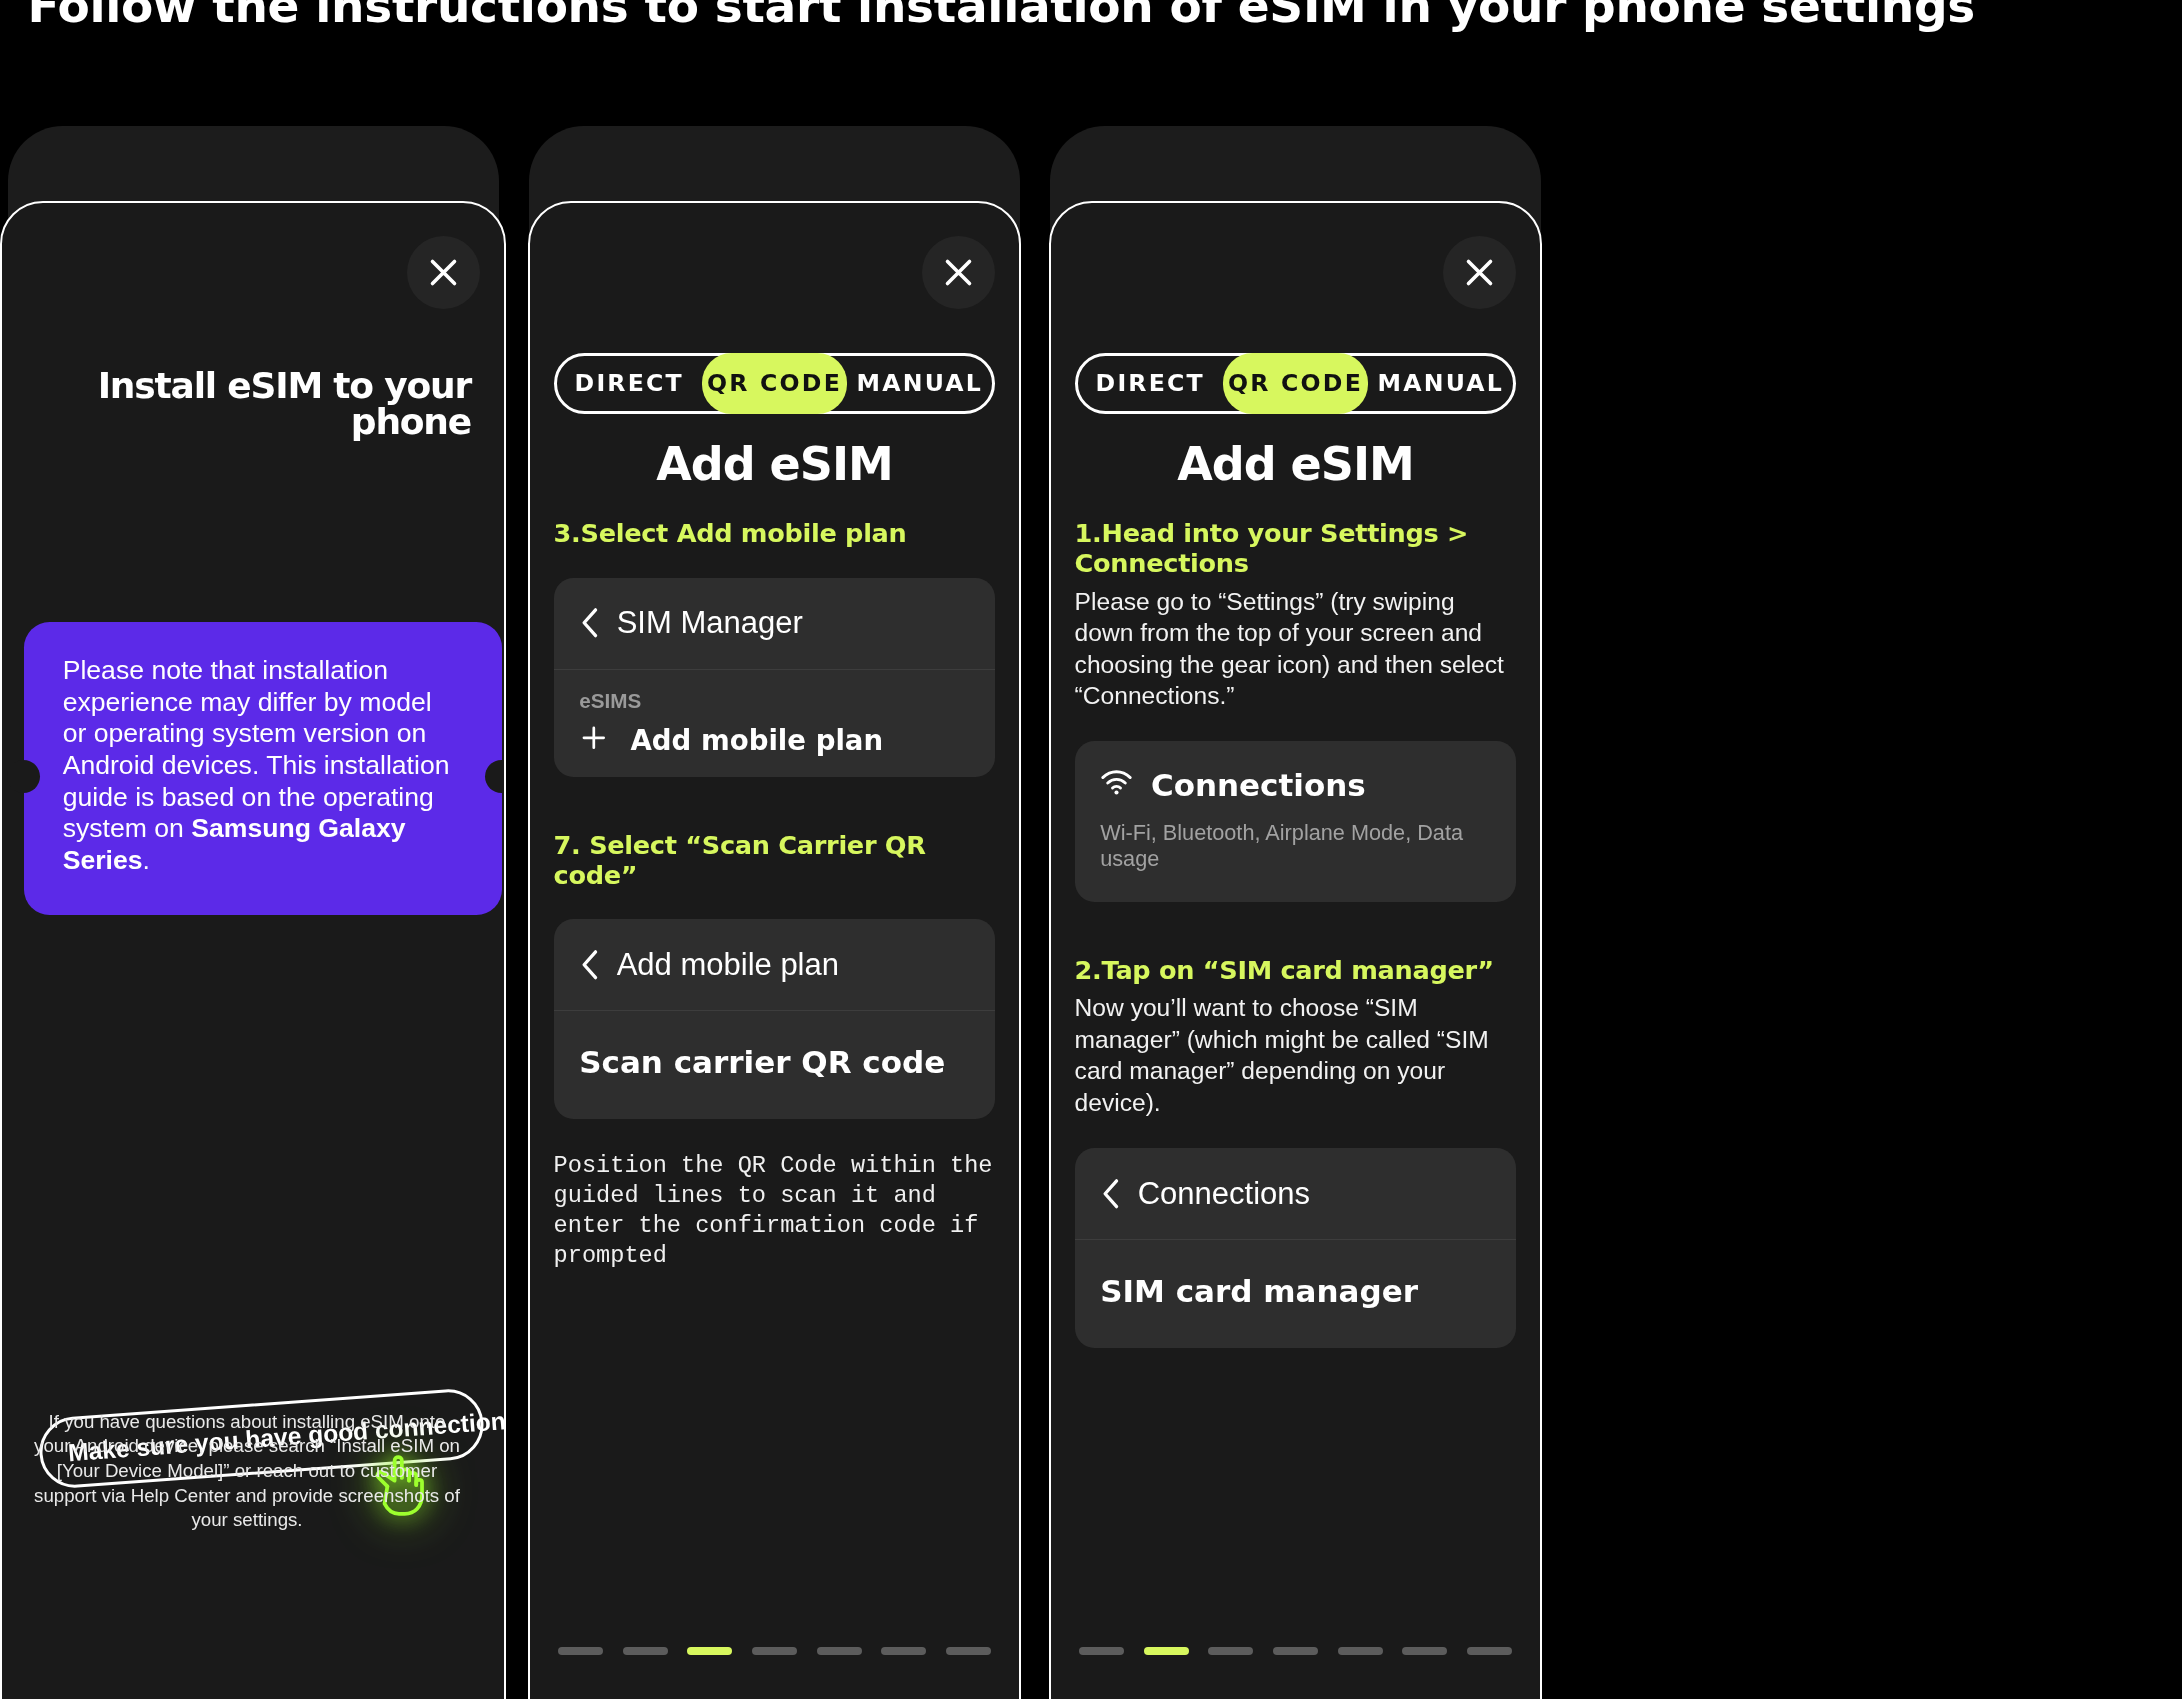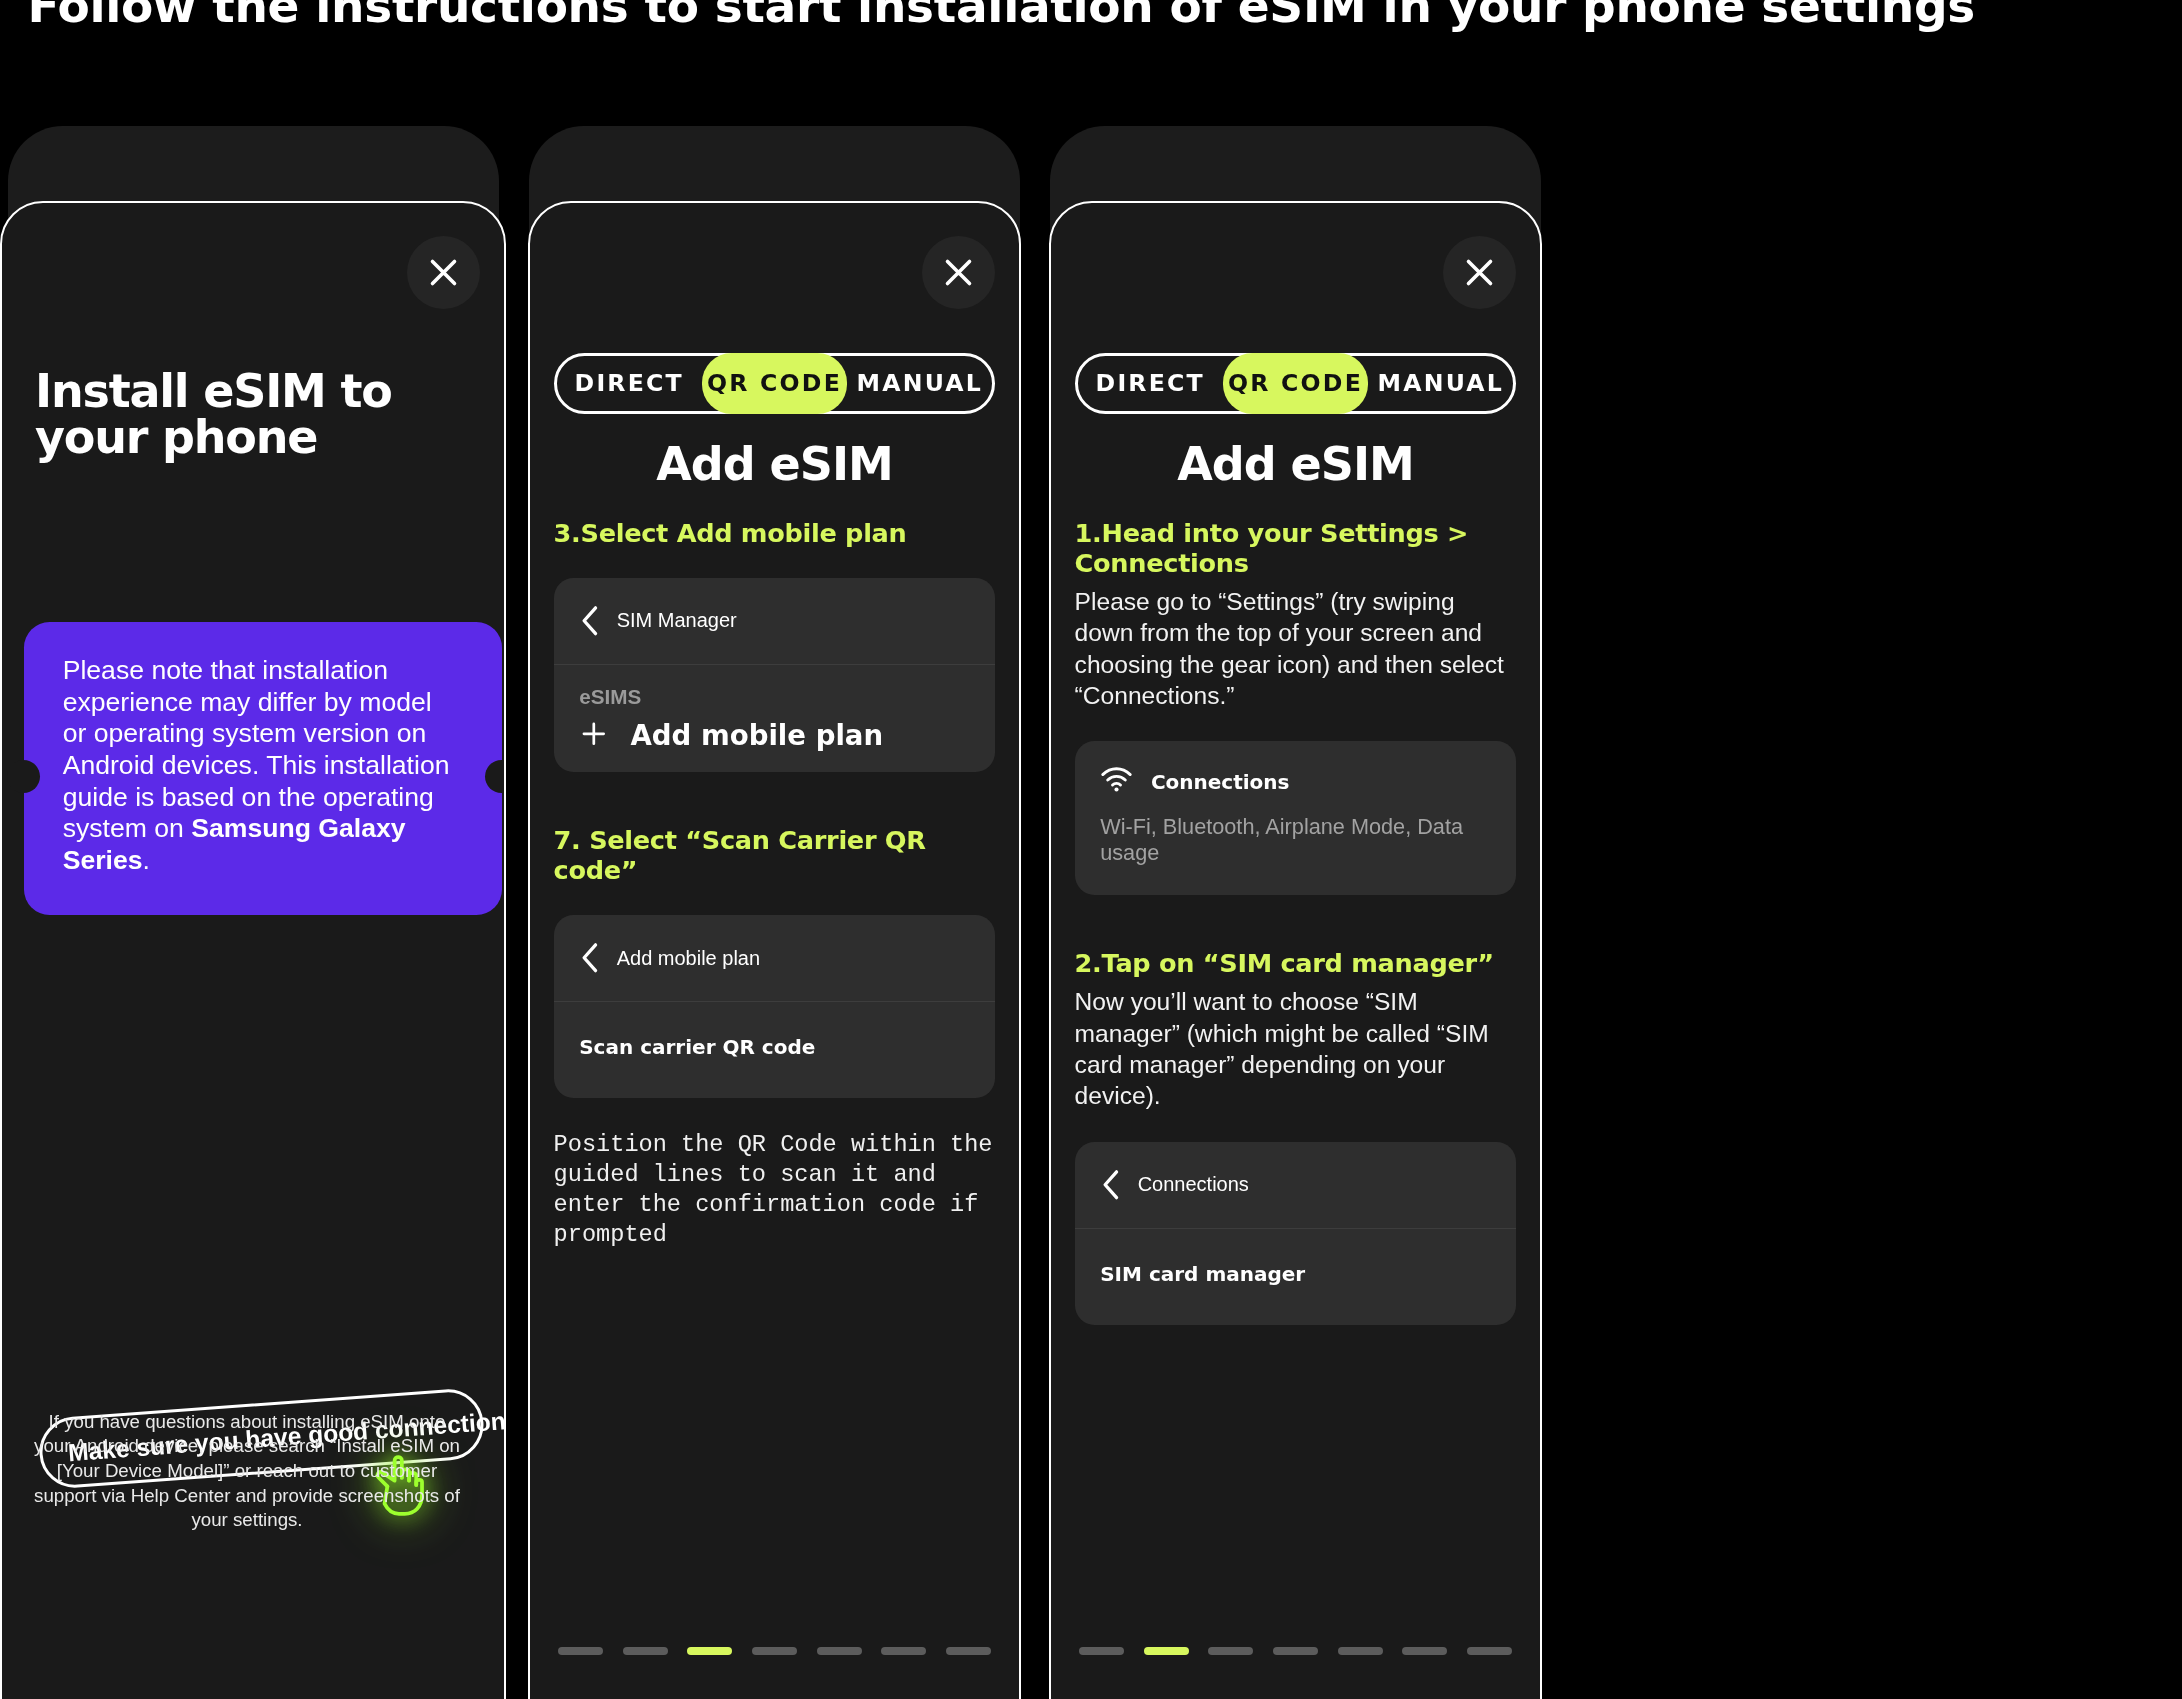--- a/index.html
+++ b/index.html
@@ -60,25 +60,25 @@
     border-radius: 50%;
     background: #252525;
     display: flex; align-items: center; justify-content: center;
     cursor: pointer;
   }
   .close-btn svg { width: 33px; height: 33px; }
 
   
   .p1-title {
     position: absolute;
-    top: 165px; left: 33px; right: 17px;
-    text-align: left;
+    top: 165px; left: 33px; right: 33px;
+    text-align: right;
     font-family: "DejaVu Sans", sans-serif;
     font-weight: 700;
-    font-size: 46px;
+    font-size: 36px;
     line-height: 1.0;
     color: #ffffff;
     letter-spacing: -1.2px;
   }
 
   .note-card {
     position: absolute;
     top: 419px; left: 21.7px;
     width: 478px;
     background: #5c2ae8;
@@ -202,21 +202,21 @@
   }
   .mock-row {
     padding: 19.7px 25.6px;
     display: flex;
     align-items: center;
     gap: 15.8px;
     color: #ffffff;
   }
   .mock-row + .mock-row { border-top: 1px solid #3d3d3d; }
   .mock-row .chev { flex: 0 0 auto; display: flex; }
-  .mock-row .lbl { font-size: 20px; }
+  .mock-row .lbl { font-size: 31px; }
   .mock-row .lbl.bold { font-weight: 700; font-family: "DejaVu Sans", sans-serif; }
   .mock-row.tall { padding-top: 27.6px; padding-bottom: 27.6px; }
   .mock-row.stack { display: block; }
   .mini-label {
     font-size: 20.7px;
     color: #9a9a9a;
     font-weight: 700;
     margin-bottom: 9.9px;
   }
   .plus-line { display: flex; align-items: center; gap: 21.7px; }

